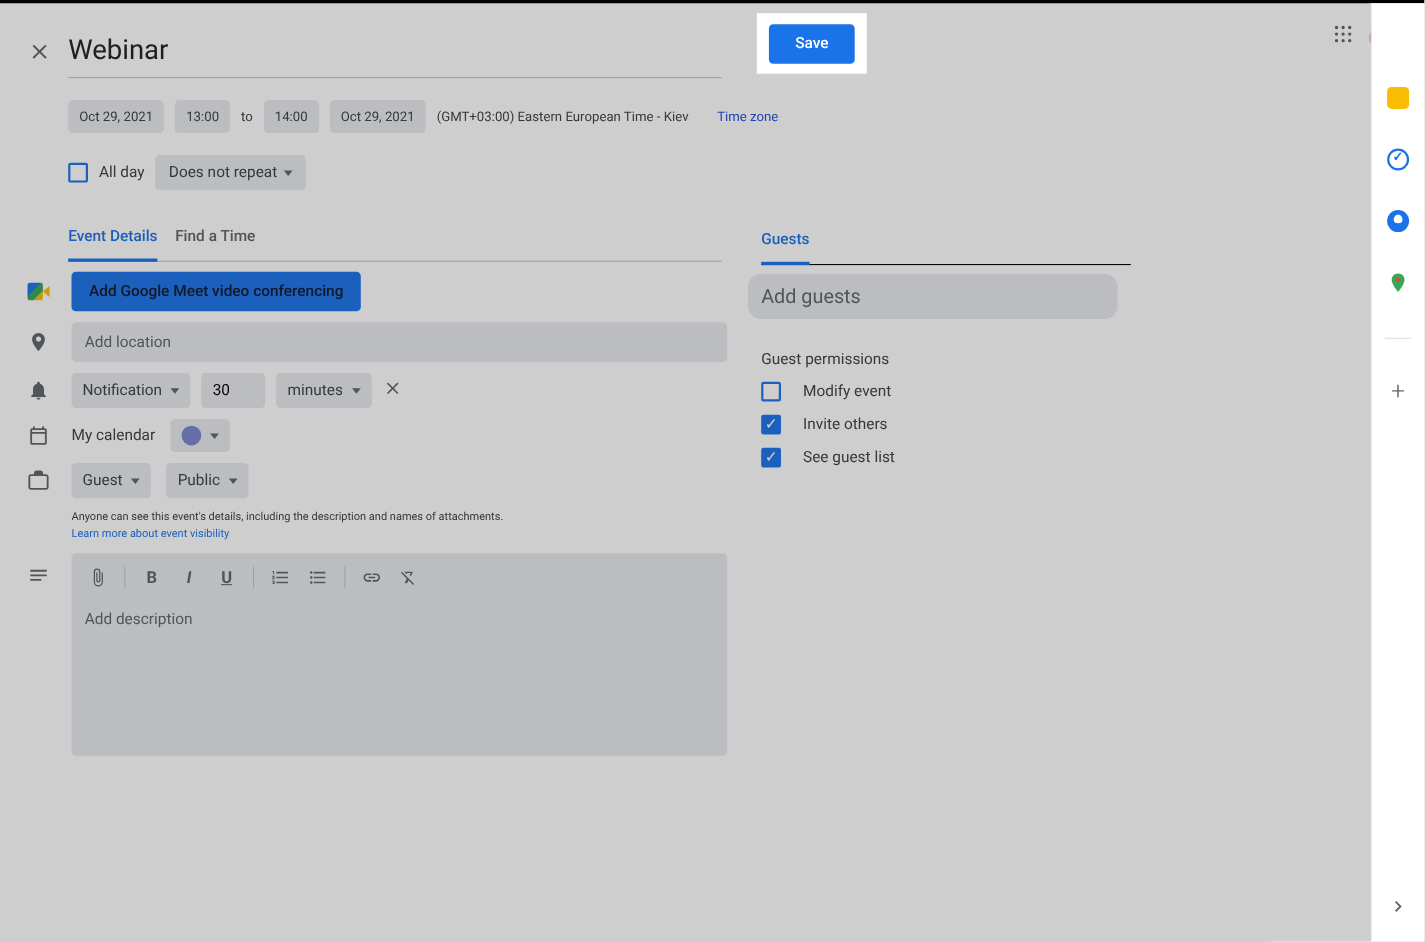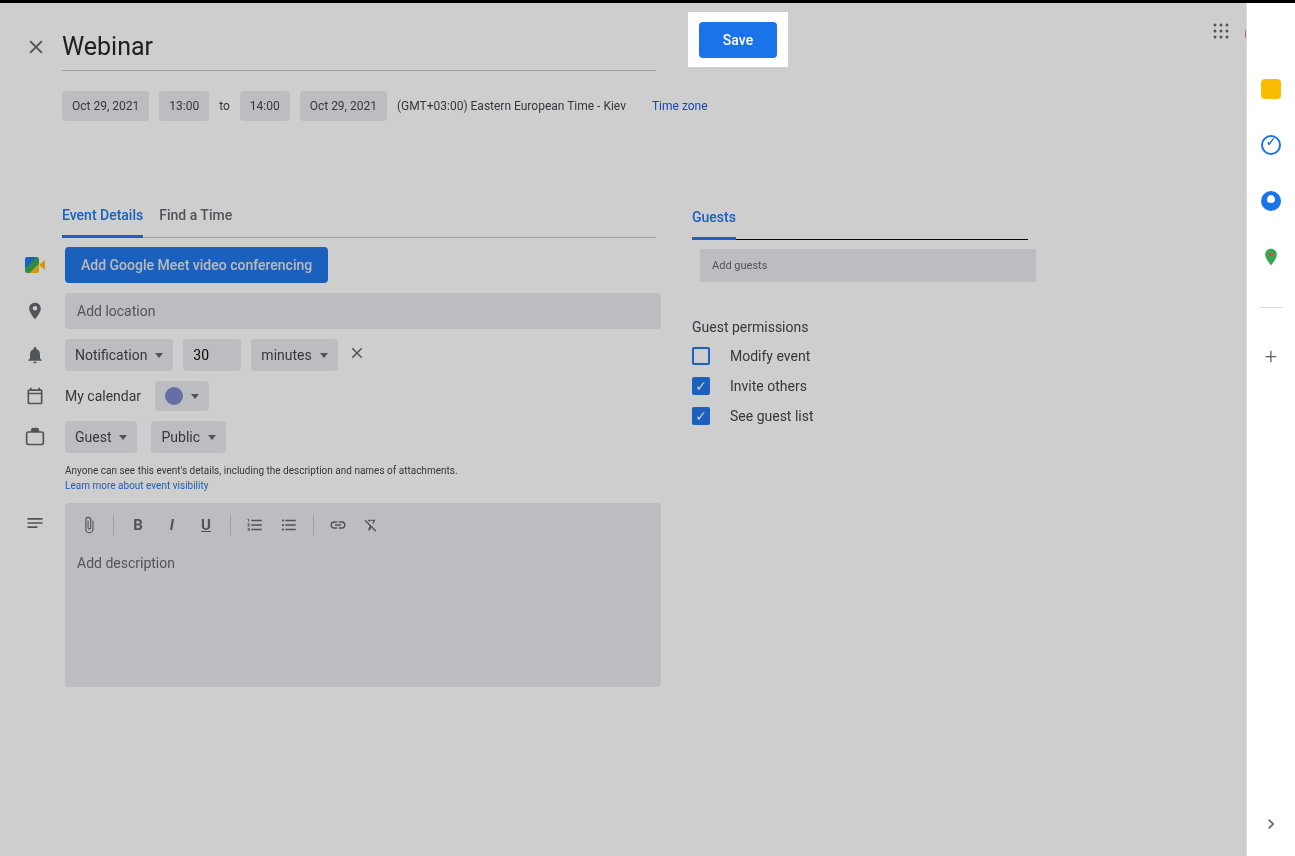--- a/index.html
+++ b/index.html
@@ -26,21 +26,21 @@
   .cb.checked::after { content: "✓"; color: #fff; font-size: 14px; line-height: 1; }
   .repeat { background: #e8eaed; border-radius: 4px; padding: 8px 12px; font-size: 14px; cursor: pointer; display: flex; align-items: center; gap: 6px; }
   .caret { width: 0; height: 0; border-left: 4px solid transparent; border-right: 4px solid transparent; border-top: 5px solid #5f6368; }
   .tabs { position: absolute; top: 204px; left: 62px; display: flex; gap: 16px; width: 594px; border-bottom: 1px solid #c4c7c5; }
   .tab { font-size: 14px; font-weight: 500; padding-bottom: 12px; cursor: pointer; color: #5f6368; }
   .tab.active { color: #1a73e8; border-bottom: 3px solid #1a73e8; margin-bottom: -1px; }
   .row { display: flex; align-items: center; gap: 20px; }
   .icon-col { width: 20px; display: flex; justify-content: center; color: #5f6368; }
   .icon-col svg { width: 20px; height: 20px; fill: #5f6368; }
   .details { position: absolute; top: 244px; left: 25px; width: 636px; display: flex; flex-direction: column; gap: 10px; }
-  .meet-btn { background: #1a73e8; color: #e5e5e5; border: none; border-radius: 4px; padding: 10px 16px; font-size: 14px; font-weight: 500; cursor: pointer; }
+  .meet-btn { background: #1a73e8; color: #0f172a; border: none; border-radius: 4px; padding: 10px 16px; font-size: 14px; font-weight: 500; cursor: pointer; }
   .meet-icon { width: 20px; height: 20px; position: relative; }
   .meet-icon .a { position: absolute; left: 0; top: 2px; width: 14px; height: 16px; background: linear-gradient(135deg,#1a73e8 0 40%,#34a853 40% 70%,#fbbc04 70%); border-radius: 2px; }
   .meet-icon .b { position: absolute; right: 0; top: 5px; width: 0; height: 0; border-top: 5px solid transparent; border-bottom: 5px solid transparent; border-right: 6px solid #fbbc04; }
   .loc-input { background: #e8eaed; border: none; outline: none; border-radius: 4px; padding: 10px 12px; font-size: 14px; width: 598px; color: #3c4043; }
   .loc-input::placeholder { color: #5f6368; }
   .notif-row { display: flex; align-items: center; gap: 10px; }
   .dd { background: #e8eaed; border-radius: 4px; padding: 8px 10px; font-size: 14px; display: flex; align-items: center; gap: 8px; cursor: pointer; }
   .num { background: #e8eaed; border: none; outline: none; border-radius: 4px; padding: 8px 10px; font-size: 14px; width: 58px; }
   .rm-notif { cursor: pointer; }
   .rm-notif svg { width: 18px; height: 18px; fill: #5f6368; }
@@ -51,21 +51,21 @@
   .vis-text { font-size: 10px; color: #3c4043; line-height: 1.5; }
   .learn { color: #1a73e8; cursor: pointer; }
   .desc-box { background: #e8eaed; border-radius: 4px; width: 598px; }
   .toolbar { display: flex; align-items: center; gap: 6px; padding: 8px 10px; }
   .tbtn { width: 28px; height: 28px; display: flex; align-items: center; justify-content: center; cursor: pointer; font-size: 15px; font-weight: bold; color: #5f6368; border-radius: 4px; }
   .tbtn svg { width: 18px; height: 18px; fill: #5f6368; }
   .sep { width: 1px; height: 20px; background: #c4c7c5; margin: 0 4px; }
   .desc-area { min-height: 140px; padding: 8px 12px 50px; font-size: 14px; color: #5f6368; }
   .guests-tab { position: absolute; top: 204px; left: 692px; width: 336px; border-bottom: 1px solid #000000; }
   .guests-tab .tab { display: inline-block; }
-  .guest-input { position: absolute; top: 246px; left: 700px; width: 336px; background: #e8eaed; border: none; outline: none; border-radius: 0; padding: 10px 12px; font-size: 11px; }
+  .guest-input { position: absolute; top: 246px; left: 680px; width: 336px; background: #e8eaed; border: none; outline: none; border-radius: 12px; padding: 10px 12px; font-size: 18px; }
   .guest-input::placeholder { color: #5f6368; }
   .gp { position: absolute; top: 316px; left: 692px; width: 336px; font-size: 14px; }
   .gp-title { margin-bottom: 12px; color: #3c4043; }
   .gp-row { display: flex; align-items: center; gap: 20px; margin-bottom: 12px; }
   .sidepanel { position: absolute; top: 3px; right: 0; width: 49px; height: 853px; border-left: 1px solid #dadce0; background: #fff; display: flex; flex-direction: column; align-items: center; padding-top: 76px; gap: 36px; }
   .sp-icon { width: 20px; height: 20px; border-radius: 4px; cursor: pointer; }
   .sp-keep { background: #fbbc04; }
   .sp-tasks { width: 20px; height: 20px; border-radius: 50%; border: 2px solid #1a73e8; position: relative; }
   .sp-tasks::after { content: "✓"; position: absolute; top: -2px; left: 3px; color: #1a73e8; font-size: 12px; font-weight: bold; }
   .sp-contacts { width: 20px; height: 20px; border-radius: 50%; background: #1a73e8; position: relative; }
@@ -94,20 +94,28 @@
   <div class="daterow">
     <div class="chip">Oct 29, 2021</div>
     <div class="chip">13:00</div>
     <span class="to">to</span>
     <div class="chip">14:00</div>
     <div class="chip">Oct 29, 2021</div>
     <span class="tz">(GMT+03:00) Eastern European Time - Kiev</span>
     <span class="tzlink">Time zone</span>
   </div>
 
+  <div class="allday">
+    <span class="cb"></span>
+    <span style="font-size:14px;">All day</span>
+    <div class="repeat">
+      <span>Does not repeat</span>
+      <span class="caret"></span>
+    </div>
+  </div>
 
   <div class="tabs">
     <div class="tab active">Event Details</div>
     <div class="tab">Find a Time</div>
   </div>
 
   <div class="details">
     <div class="row">
       <div class="icon-col">
         <div class="meet-icon">

